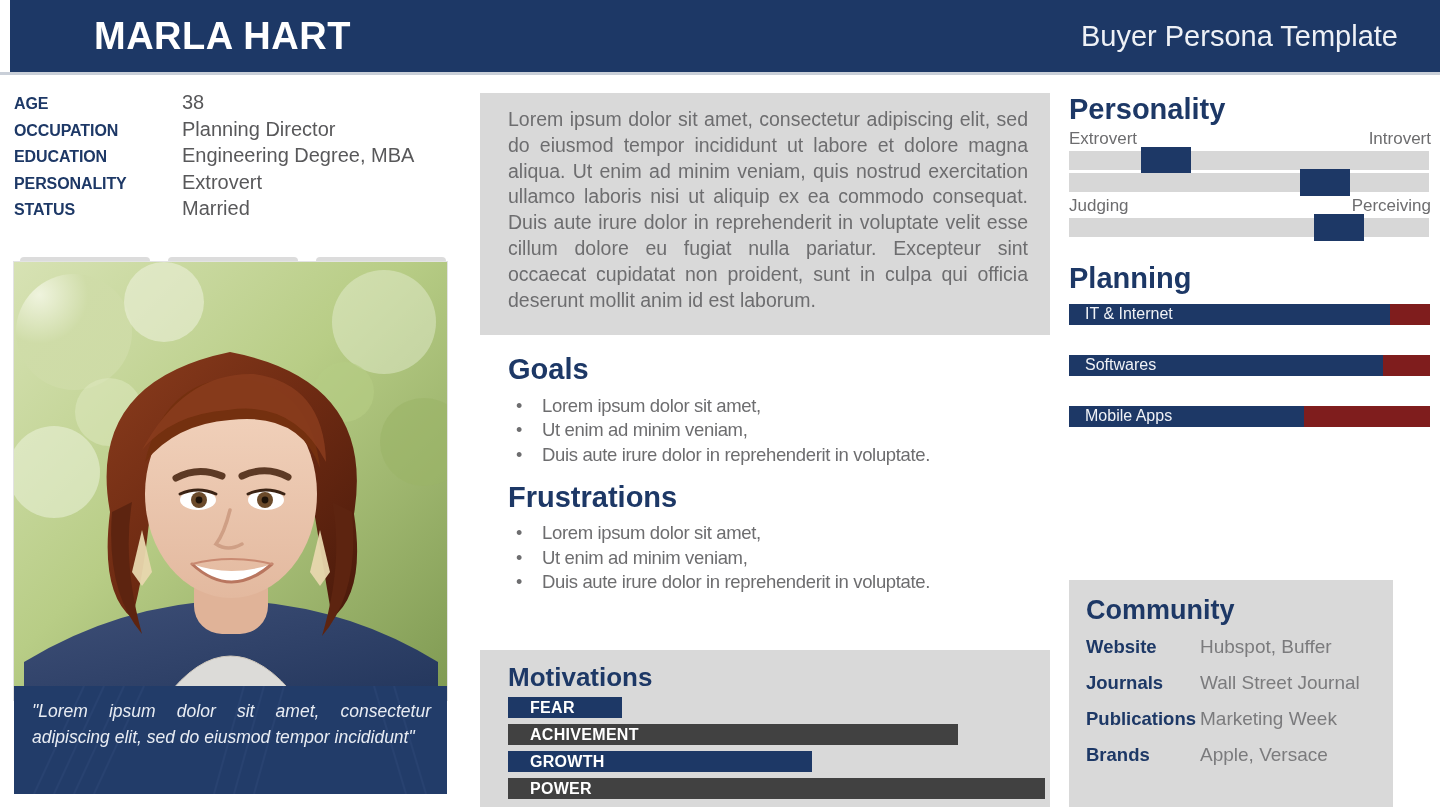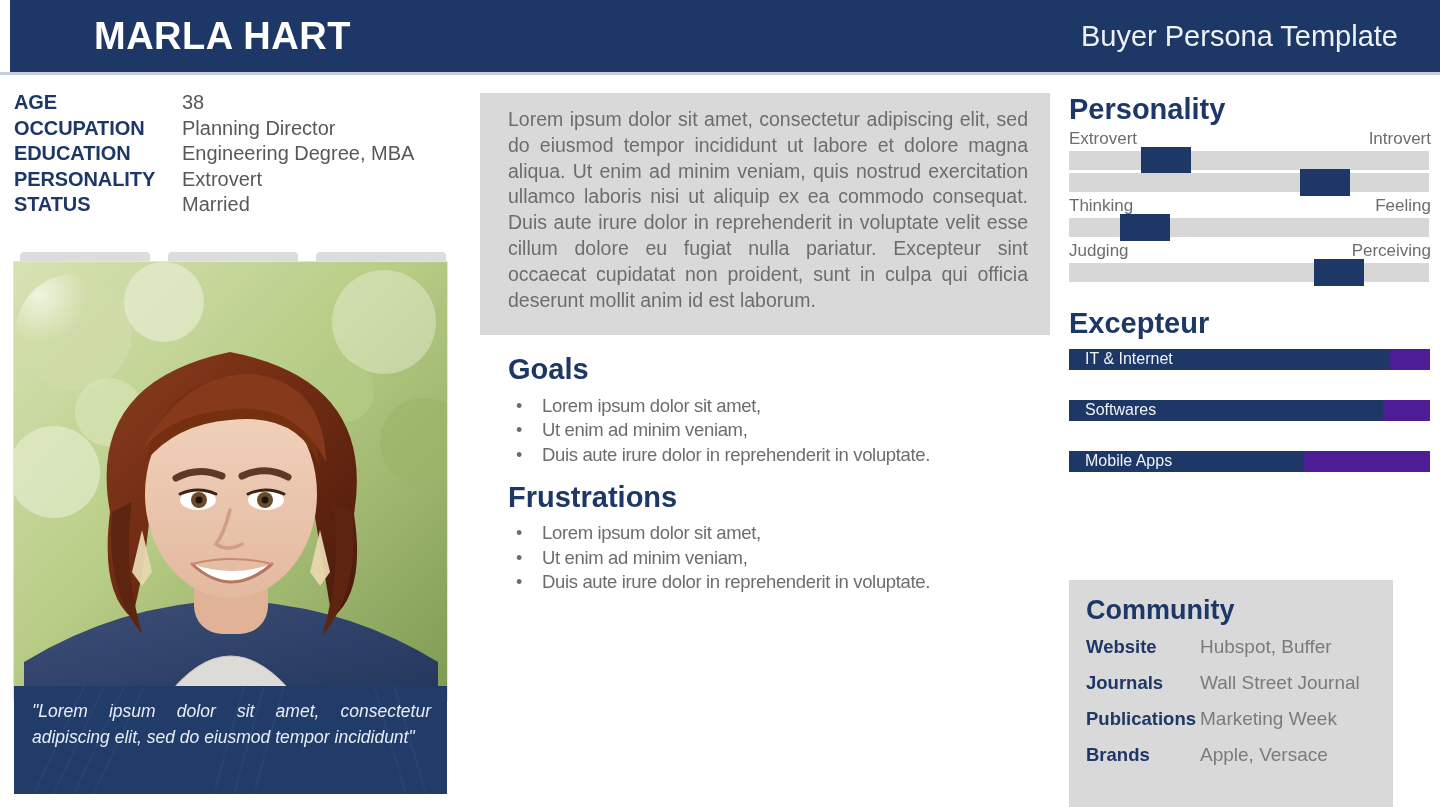--- a/index.html
+++ b/index.html
@@ -30,21 +30,21 @@
     background: #c9cfd8;
   }
 
   
   .left-col { position: absolute; left: 0px; top: 90px; width: 462px; }
 
   .attr-table { margin-left: 14px; }
   .attr-row { display: flex; align-items: baseline; line-height: 25.5px; }
   .attr-key {
     width: 168px; flex: 0 0 168px;
-    color: #1d3866; font-weight: bold; font-size: 20px;
+    color: #1d3866; font-weight: bold; font-size: 16px;
     letter-spacing: -0.1px;
   }
   .attr-val { color: #58585a; font-size: 20px; font-weight: 400; text-align: right; }
 
   .tags { display: flex; gap: 18px; margin: 34px 0 0 20px; }
   .tag {
     background: #dcdcdc; color: #4a4a4a;
     font-size: 16px; border-radius: 4px;
     width: 130px; height: 34px;
     display: flex; align-items: center; justify-content: center;
@@ -125,21 +125,21 @@
   }
   .slider-thumb {
     position: absolute; top: -4px; width: 50px; height: 27px;
     background: #1d3866;
   }
 
   .tech-title { color: #1d3866; font-size: 29px; font-weight: bold; line-height: 1.15; margin-top: 25px; }
   .tech-list { margin-top: 8px; }
   .tech-track {
     position: relative; width: 361px; height: 21px;
-    background: #4c1d95; margin-bottom: 30px;
+    background: #7f1d1d; margin-bottom: 30px;
   }
   .tech-fill {
     position: absolute; left: 0; top: 0; height: 21px;
     background: #1d3866;
   }
   .tech-label {
     position: absolute; left: 16px; top: 0; height: 21px;
     display: flex; align-items: center;
     color: #f0f2f6; font-size: 16px; white-space: nowrap;
   }
@@ -324,59 +324,59 @@
             <span class="bullet-text">Ut enim ad minim veniam,</span>
           </div>
           <div class="bullet-row">
             <span class="bullet-dot">•</span>
             <span class="bullet-text">Duis aute irure dolor in reprehenderit in voluptate.</span>
           </div>
         </div>
     </div>
   </div>
 
+  <div class="panel mot-panel">
+    <div class="mot-title">Motivations</div>
+    <div class="mot-bars" id="mot-bars">
+        <div class="mot-bar" style="width: 21%; background: rgb(29, 56, 102);">FEAR</div>
+        <div class="mot-bar" style="width: 83%; background: rgb(65, 65, 65);">ACHIVEMENT</div>
+        <div class="mot-bar" style="width: 56%; background: rgb(29, 56, 102);">GROWTH</div>
+        <div class="mot-bar" style="width: 99%; background: rgb(65, 65, 65);">POWER</div>
+      </div>
+  </div>
 
   <div class="right-col">
     <div class="pers-title">Personality</div>
     <div class="slider-group" id="sliders">
         <div>
           <div class="slider-labels">
             <span>Extrovert</span>
             <span>Introvert</span>
           </div>
           <div class="slider-track">
             <div class="slider-thumb" style="left: calc(27% - 25px);"></div>
           </div>
         </div>
         <div>
           <div class="slider-track">
             <div class="slider-thumb" style="left: calc(71% - 25px);"></div>
           </div>
         </div>
         <div>
           <div class="slider-labels">
-            <span>Thinking</span>
-            <span>Feeling</span>
-          </div>
-          <div class="slider-track">
-            <div class="slider-thumb" style="left: calc(21% - 25px);"></div>
-          </div>
-        </div>
-        <div>
-          <div class="slider-labels">
             <span>Judging</span>
             <span>Perceiving</span>
           </div>
           <div class="slider-track">
             <div class="slider-thumb" style="left: calc(75% - 25px);"></div>
           </div>
         </div>
       </div>
 
-    <div class="tech-title">Excepteur</div>
+    <div class="tech-title">Planning</div>
     <div class="tech-list" id="tech-bars">
         <div class="tech-track">
           <div class="tech-fill" style="width: 89%;"></div>
           <div class="tech-label">IT &amp; Internet</div>
         </div>
         <div class="tech-track">
           <div class="tech-fill" style="width: 87%;"></div>
           <div class="tech-label">Softwares</div>
         </div>
         <div class="tech-track">

